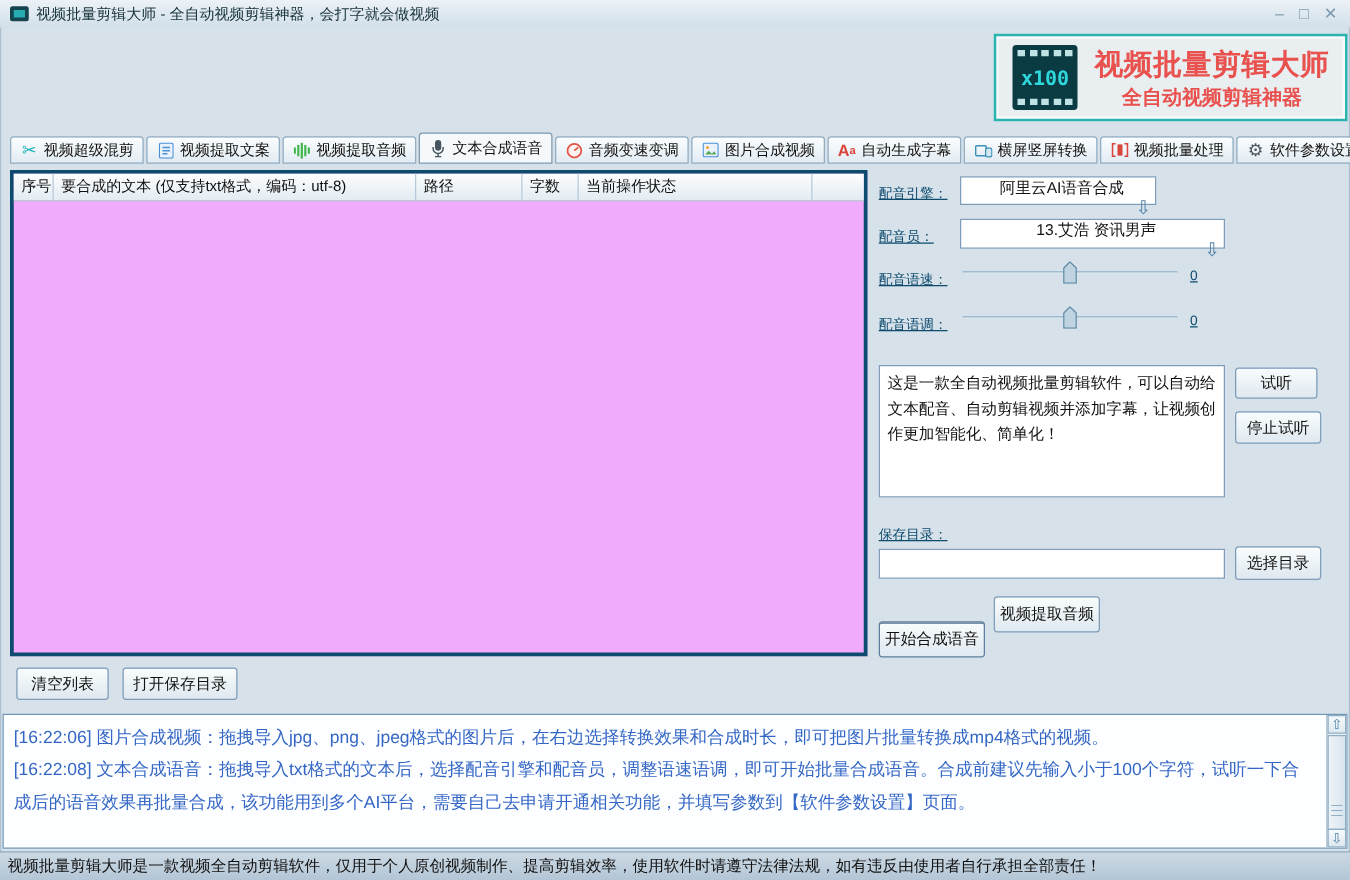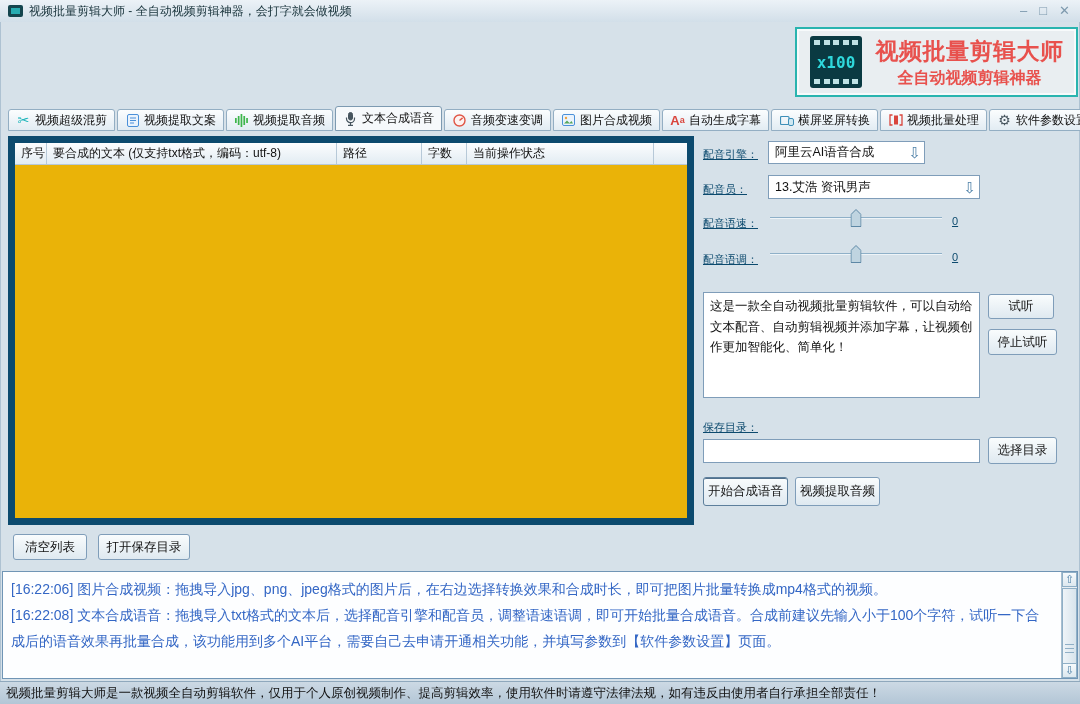--- a/index.html
+++ b/index.html
@@ -43,38 +43,38 @@
     border-radius:3px 3px 0 0; margin-right:2px; font-size:12px; white-space:nowrap; cursor:default; }
   .tab.active { height:25px; background:#f6f9fb; border-color:#7d9ab1; position:relative; z-index:2;justify-content:center; }
   .ticon { display:inline-flex; align-items:center; justify-content:center; width:15px; height:14px; }
   .g-scissors { color:#16b3b8; font-size:14px; line-height:14px; }
   .g-gear { color:#48565f; font-size:14px; line-height:14px; }
   .g-aa { color:#d9453c; font-weight:bold; font-size:13px; line-height:13px; }
   .g-aa small { font-size:9px; }
 
   
   .table { position:absolute; left:8px; top:136px; width:686px; height:389px;
-    background:#eab308; border:7px solid #0c4a6e; }
+    background:#f0abfc; border:3px solid #0c4a6e; }
   .thead { display:flex; height:22px; background:linear-gradient(#fcfdfe,#e2ecf3);
     border-bottom:1px solid #b7c9d8; }
   .th { border-right:1px solid #b7c9d8; padding-left:6px; font-size:12px; line-height:21px;
     white-space:nowrap; overflow:hidden; }
   .th.c0{width:32px;} .th.c1{width:290px;} .th.c2{width:85px;} .th.c3{width:45px;}
   .th.c4{width:187px;} .th.c5{flex:1; border-right:none;}
 
   
   .btn { position:absolute; background:linear-gradient(#f9fcfd,#dfe9f0); border:1px solid #7f9db9;
     border-radius:3px; font-size:12.5px; color:#111; display:flex; align-items:center;
     justify-content:center; cursor:default; font-family:inherit; }
   .btn-default { border-color:#5d7f9c; box-shadow: inset 0 2px 0 -1px #51708c; }
 
   
   .lbl { position:absolute; font-size:11px; color:#0c4a6e; white-space:nowrap;text-decoration:underline; }
   .dropdown { position:absolute; background:#fff; border:1px solid #7f9db9; display:flex;
-    align-items:center; font-size:12.5px; padding-left:6px; cursor:default; }
+    align-items:center; font-size:12.5px; padding-left:6px; cursor:default;flex-direction:column; }
   .dd-arrow { margin-left:auto; color:#4f81a8; font-size:15px; padding:0 3px; line-height:1; }
   .slider { position:absolute; height:18px; }
   .slider .track { position:absolute; left:0; right:0; top:8px; height:2px; background:#8fb0c8;
     border-bottom:1px solid #eef4f8; }
   .slider .thumb { position:absolute; left:50%; top:0; transform:translateX(-50%); }
   .descbox { position:absolute; left:703px; top:292px; width:277px; height:106px; background:#fff;
     border:1px solid #7f9db9; font-size:12.5px; line-height:1.65; padding:3px 6px; color:#111;
     font-family:inherit; resize:none; overflow:hidden; }
   .txtinput { position:absolute; background:#fff; border:1px solid #7f9db9; font-size:12.5px;
     padding:0 5px; font-family:inherit; }
@@ -278,21 +278,21 @@
 
   <textarea class="descbox" spellcheck="false" style="">这是一款全自动视频批量剪辑软件，可以自动给文本配音、自动剪辑视频并添加字幕，让视频创作更加智能化、简单化！</textarea>
 
   <button class="btn" style="left:988px; top:294px; width:66px; height:25px;">试听</button>
   <button class="btn" style="left:988px; top:329px; width:69px; height:26px;">停止试听</button>
 
   <span class="lbl" style="left:703px; top:420px;">保存目录：</span>
   <input class="txtinput" style="left: 703px; top: 439px; width: 277px; height: 24px;" value="">
   <button class="btn" style="left:988px; top:437px; width:69px; height:27px;">选择目录</button>
 
-  <button class="btn btn-default" style="left:703px; top:477px; width:85px; height:29px;">开始合成语音</button>
+  <button class="btn btn-default" style="left:703px; top:497px; width:85px; height:29px;">开始合成语音</button>
   <button class="btn" style="left:795px; top:477px; width:85px; height:29px;">视频提取音频</button>
 
   <div class="log">
     <p>[16:22:06] 图片合成视频：拖拽导入jpg、png、jpeg格式的图片后，在右边选择转换效果和合成时长，即可把图片批量转换成mp4格式的视频。</p>
     <p>[16:22:08] 文本合成语音：拖拽导入txt格式的文本后，选择配音引擎和配音员，调整语速语调，即可开始批量合成语音。合成前建议先输入小于100个字符，试听一下合成后的语音效果再批量合成，该功能用到多个AI平台，需要自己去申请开通相关功能，并填写参数到【软件参数设置】页面。</p>
   </div>
   <div class="log-sb">
     <div class="sb-btn sb-up">⇧</div>
     <div class="sb-thumb">
       <div class="sb-grip"></div>

